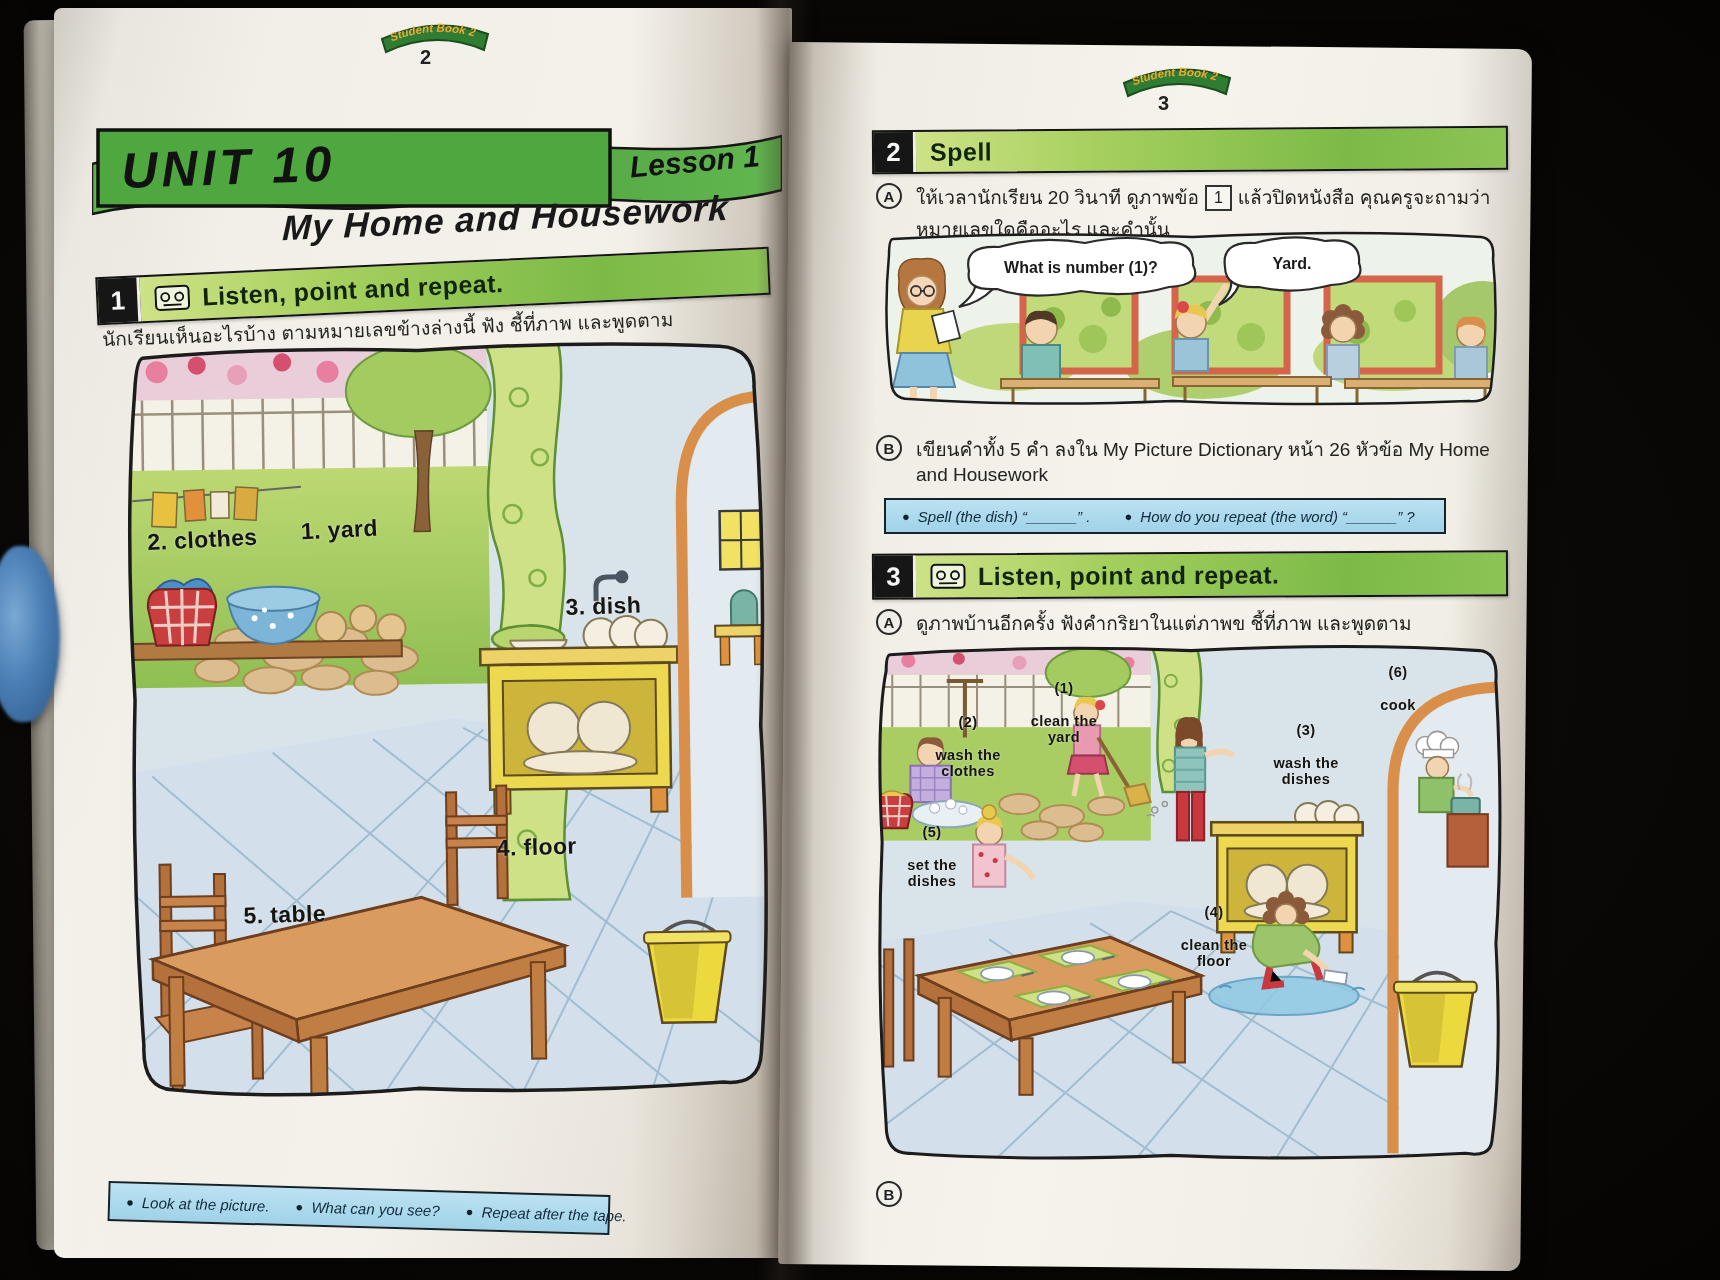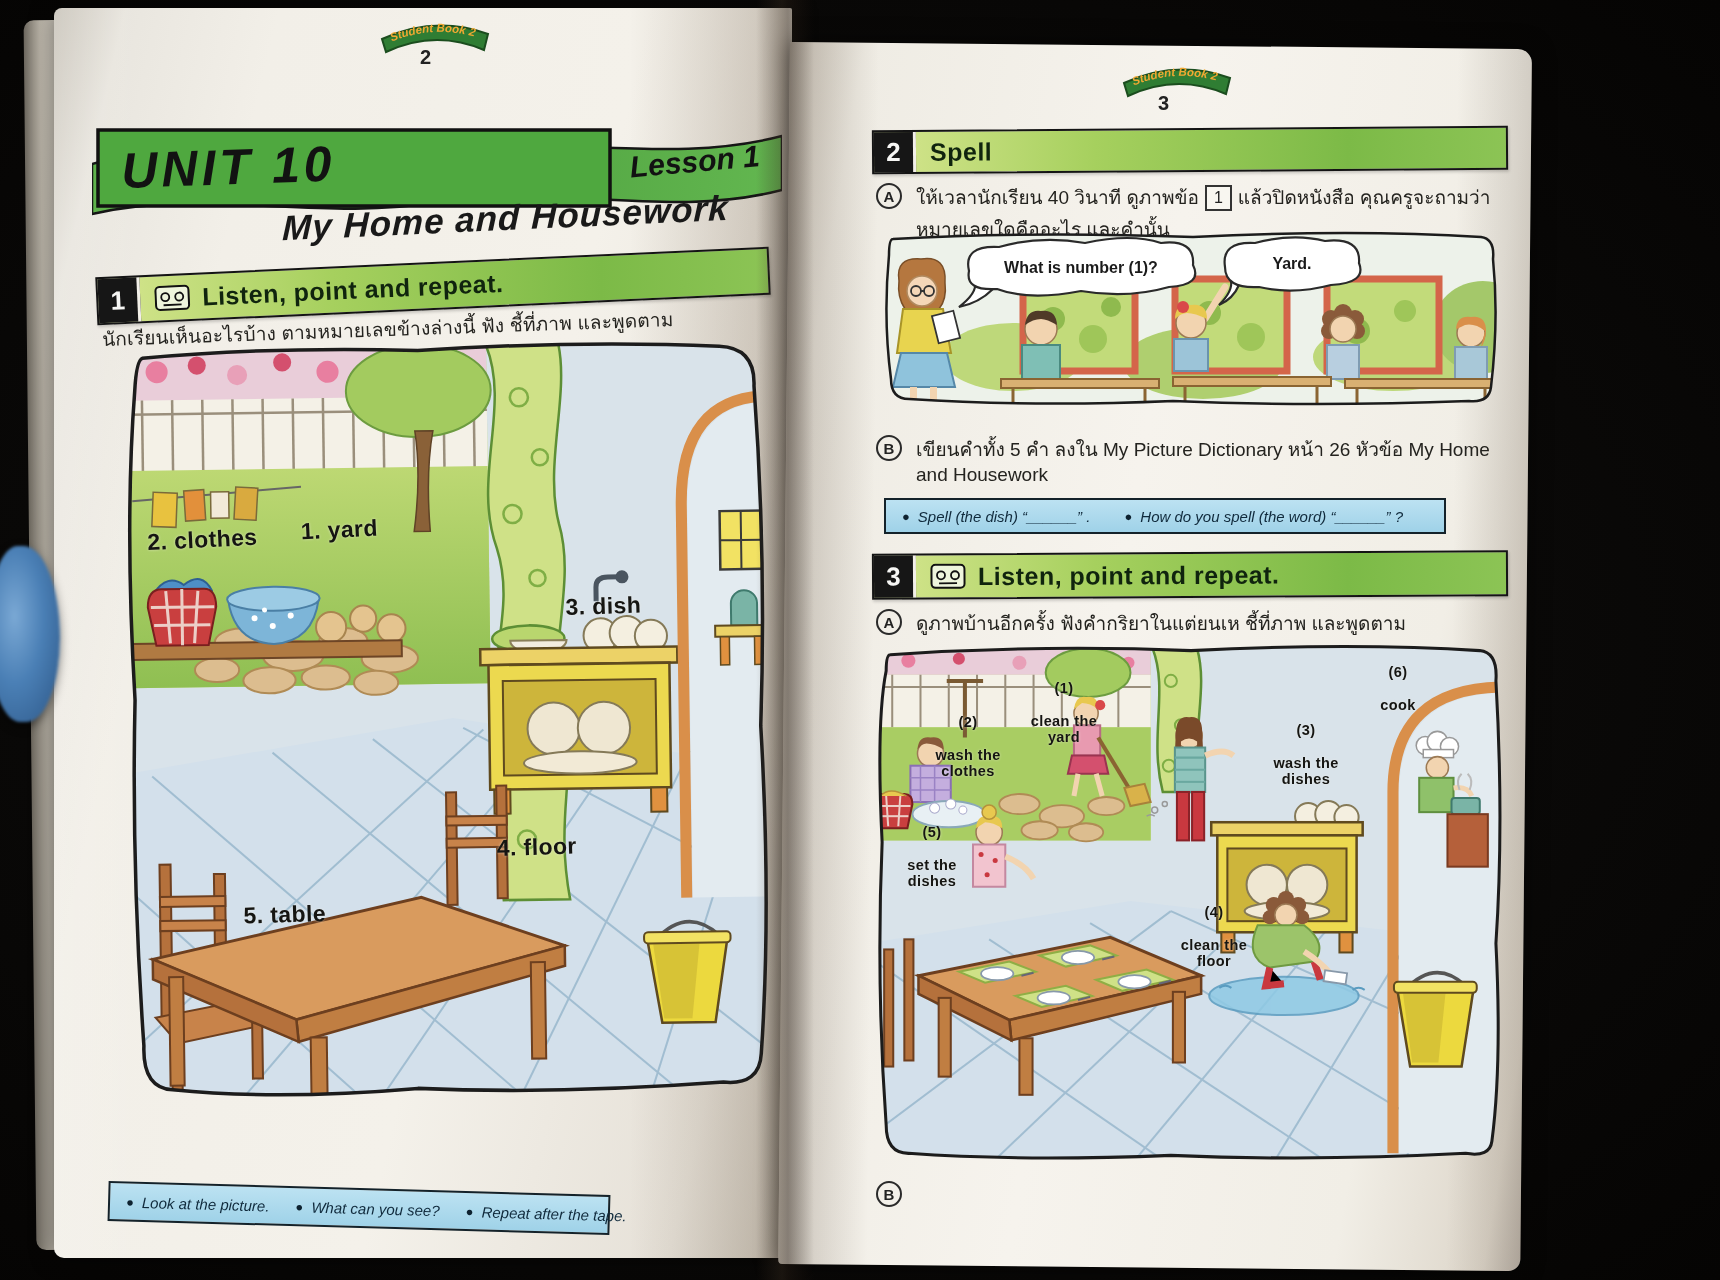--- a/index.html
+++ b/index.html
@@ -341,21 +341,21 @@
   <div class="section-bar" style="left:872px;top:128px;width:636px;height:44px;transform:rotate(-.4deg);">
     <div class="num-box">2</div>
     <div class="bar-body">
       <span class="bar-heading">Spell</span>
     </div>
   </div>
 
   <div class="step-row" style="left:876px;top:182px;width:640px;">
     <span class="circ">A</span>
     <span style="line-height:1.7;">
-      <span>ให้เวลานักเรียน 40 วินาที ดูภาพข้อ</span><span class="boxed-num">1</span><span>แล้วปิดหนังสือ คุณครูจะถามว่าหมายเลขใดคืออะไร และคำนั้น</span><br>
+      <span>ให้เวลานักเรียน 20 วินาที ดูภาพข้อ</span><span class="boxed-num">1</span><span>แล้วปิดหนังสือ คุณครูจะถามว่าหมายเลขใดคืออะไร และคำนั้น</span><br>
       <span>สะกดอย่างไร</span>
     </span>
   </div>
 
   <div class="pic-box" style="left:872px;top:227px;width:632px;height:184px;">
     <svg viewBox="0 0 630 184" width="632" height="184">
       <defs>
         <clipPath id="gframe">
           <path d="M20,12 Q160,4 320,10 Q480,2 608,10 Q622,12 620,32 Q626,92 618,160 Q616,176 596,174 Q440,180 300,174 Q160,180 36,172 Q18,172 18,152 Q10,92 16,28 Q16,12 20,12 Z"></path>
         </clipPath>
@@ -457,40 +457,40 @@
     <span>เขียนคำทั้ง 5 คำ ลงใน My Picture Dictionary หน้า 26 หัวข้อ My Home and Housework</span>
   </div>
 
   <div class="blue-bar" style="left:884px;top:498px;width:562px;height:36px;gap:34px;">
     <span class="blue-item">
         <span class="dot">●</span>
       <span>Spell (the dish) “______” .</span>
       </span>
     <span class="blue-item">
         <span class="dot">●</span>
-      <span>How do you spell (the word) “______” ?</span>
+      <span>How do you repeat (the word) “______” ?</span>
       </span>
   </div>
 
   <div class="section-bar" style="left:872px;top:552px;width:636px;height:46px;transform:rotate(-.3deg);">
     <div class="num-box">3</div>
     <div class="bar-body">
       <svg class="cassette" viewBox="0 0 36 26">
         <rect x="1.5" y="1.5" width="33" height="23" rx="4" fill="#eef5dc" stroke="#111" stroke-width="2"></rect>
         <circle cx="11" cy="12" r="4" fill="none" stroke="#111" stroke-width="1.8"></circle>
         <circle cx="25" cy="12" r="4" fill="none" stroke="#111" stroke-width="1.8"></circle>
         <path d="M9,20 h18" stroke="#111" stroke-width="1.8"></path>
       </svg>
       <span class="bar-heading">Listen, point and repeat.</span>
     </div>
   </div>
 
   <div class="step-row" style="left:876px;top:608px;width:640px;">
     <span class="circ">A</span>
-    <span>ดูภาพบ้านอีกครั้ง ฟังคำกริยาในแต่ยนเห ชี้ที่ภาพ และพูดตาม</span>
+    <span>ดูภาพบ้านอีกครั้ง ฟังคำกริยาในแต่ภาพข ชี้ที่ภาพ และพูดตาม</span>
   </div>
 
   <div class="pic-box" style="left:868px;top:640px;width:636px;height:526px;">
     <svg viewBox="0 0 630 520" width="636" height="526">
       <defs>
         <clipPath id="hframe">
           <path d="M22,14 Q170,4 320,10 Q480,2 606,10 Q624,12 622,40 Q630,180 622,300 Q628,420 618,496 Q616,512 592,508 Q440,516 300,510 Q150,516 40,508 Q18,508 18,480 Q8,340 14,200 Q8,80 18,30 Q18,14 22,14 Z"></path>
         </clipPath>
       </defs>
       <g clip-path="url(#hframe)">

